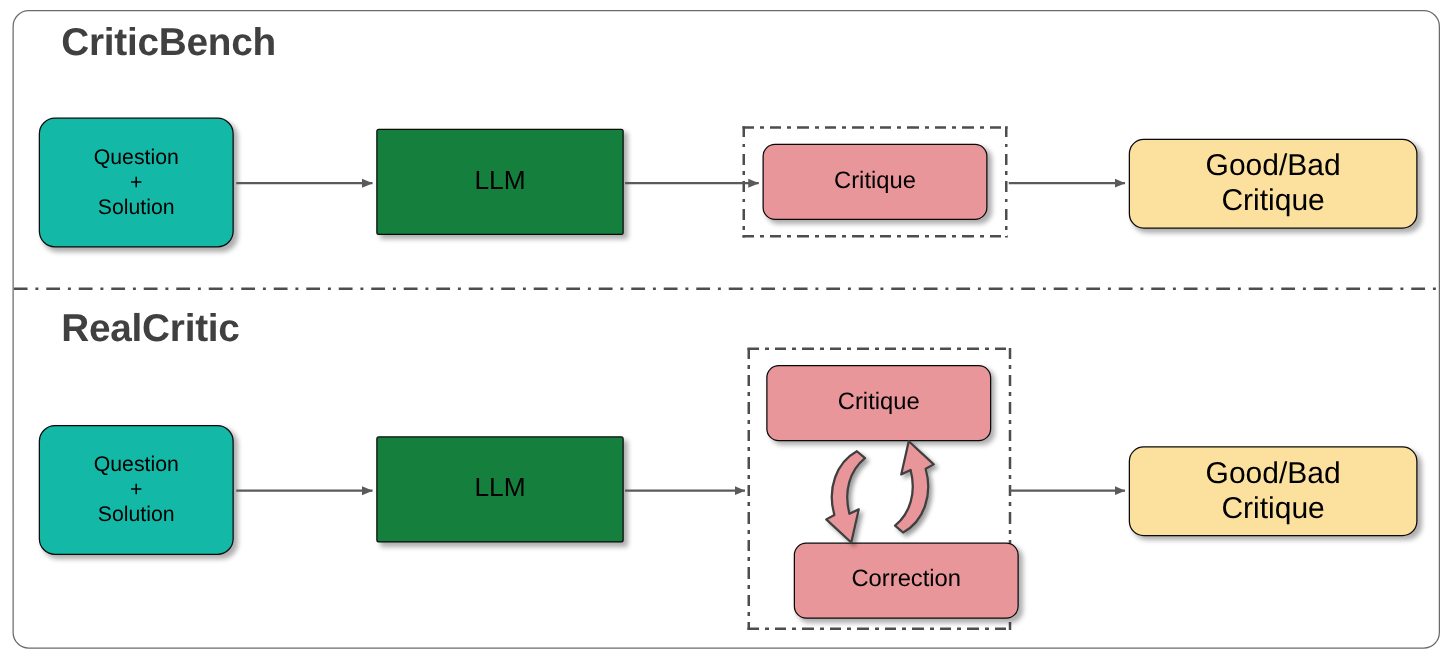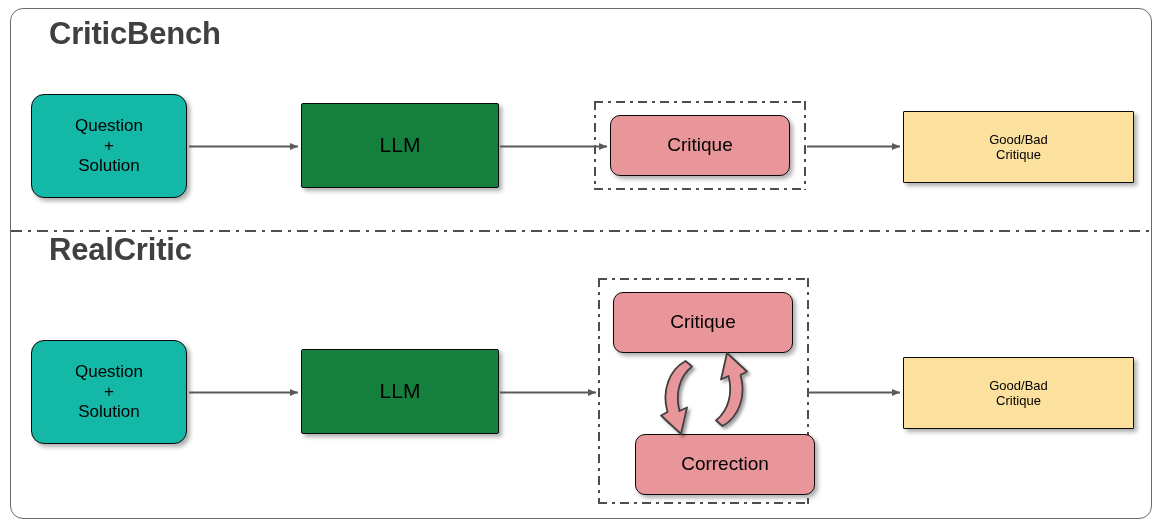--- a/index.html
+++ b/index.html
@@ -60,21 +60,21 @@
     white-space: nowrap;
   }
   #title-criticbench {
     left: 49px;
     top: 16px;
     font-size: 31px;
     line-height: 36px;
   }
   #title-realcritic {
     left: 49px;
-    top: 232px;
+    top: 245px;
     font-size: 31px;
     line-height: 36px;
   }
 
   
   .node {
     position: absolute;
     box-sizing: border-box;
     display: flex;
     align-items: center;
@@ -99,22 +99,22 @@
     border-radius: 2px;
     font-size: 21px;
   }
   .node-critique {
     background: #e89699;
     border-radius: 10px;
     font-size: 19px;
   }
   .node-output {
     background: #fbe09e;
-    border-radius: 1px;
-    font-size: 13px;
+    border-radius: 12px;
+    font-size: 24px;
   }
 
   
   #qs-top      { left: 31px;  top: 94px;  width: 156px; height: 104px; }
   #llm-top     { left: 301px; top: 103px; width: 198px; height: 85px;  }
   #critique-top{ left: 610px; top: 115px; width: 180px; height: 61px;  }
   #output-top  { left: 903px; top: 111px; width: 231px; height: 72px;  }
 
   
   #qs-bottom        { left: 31px;  top: 340px; width: 156px; height: 104px; }

